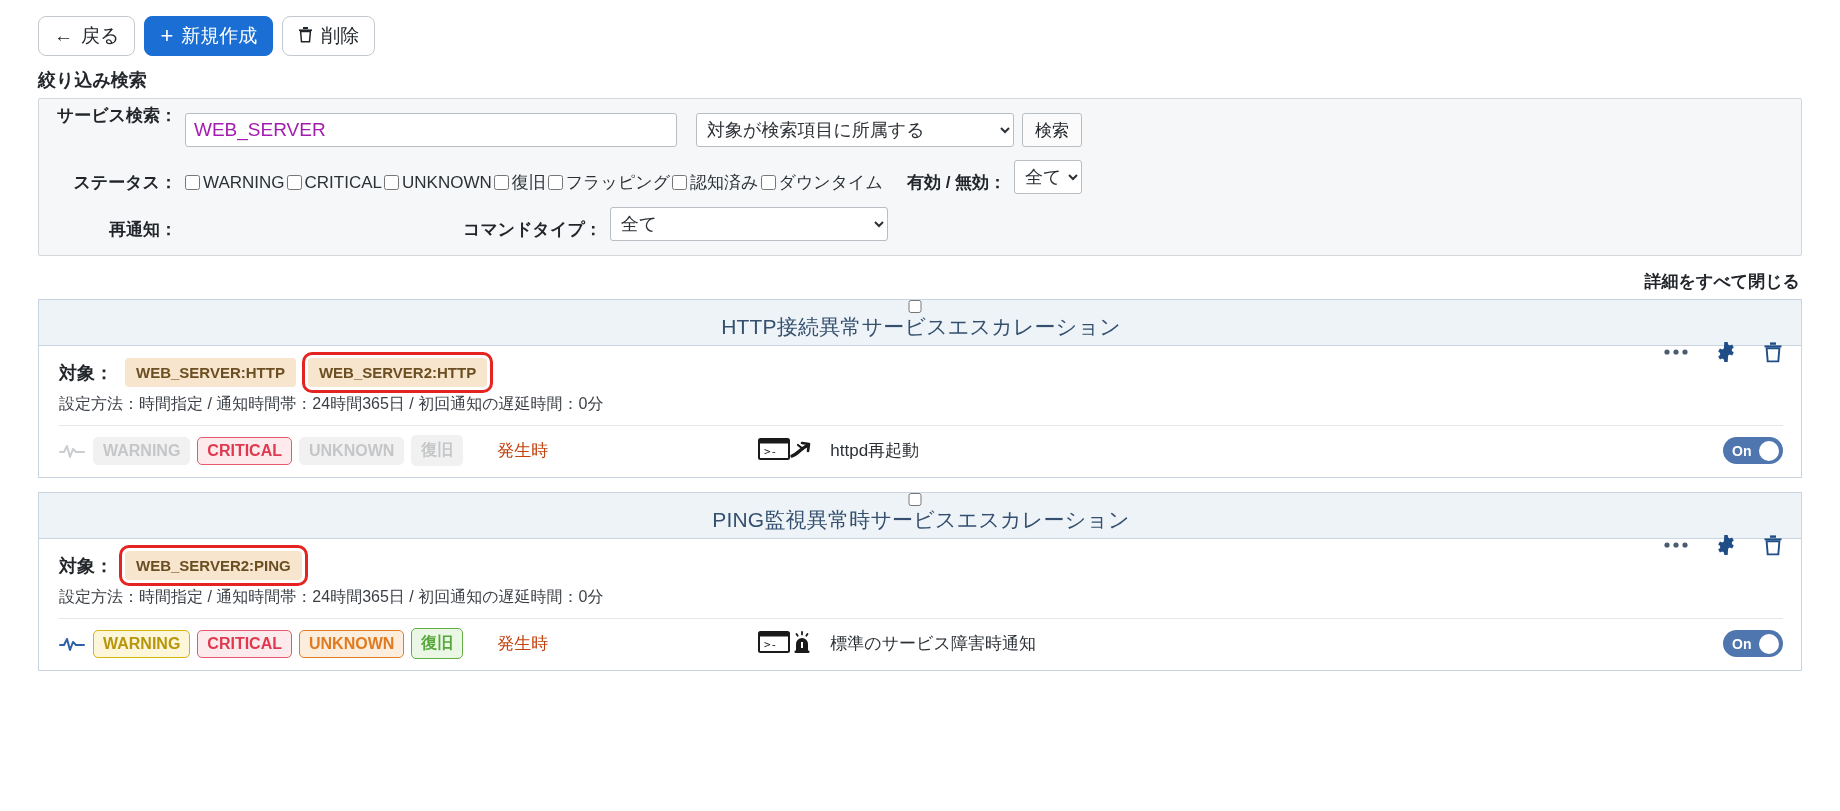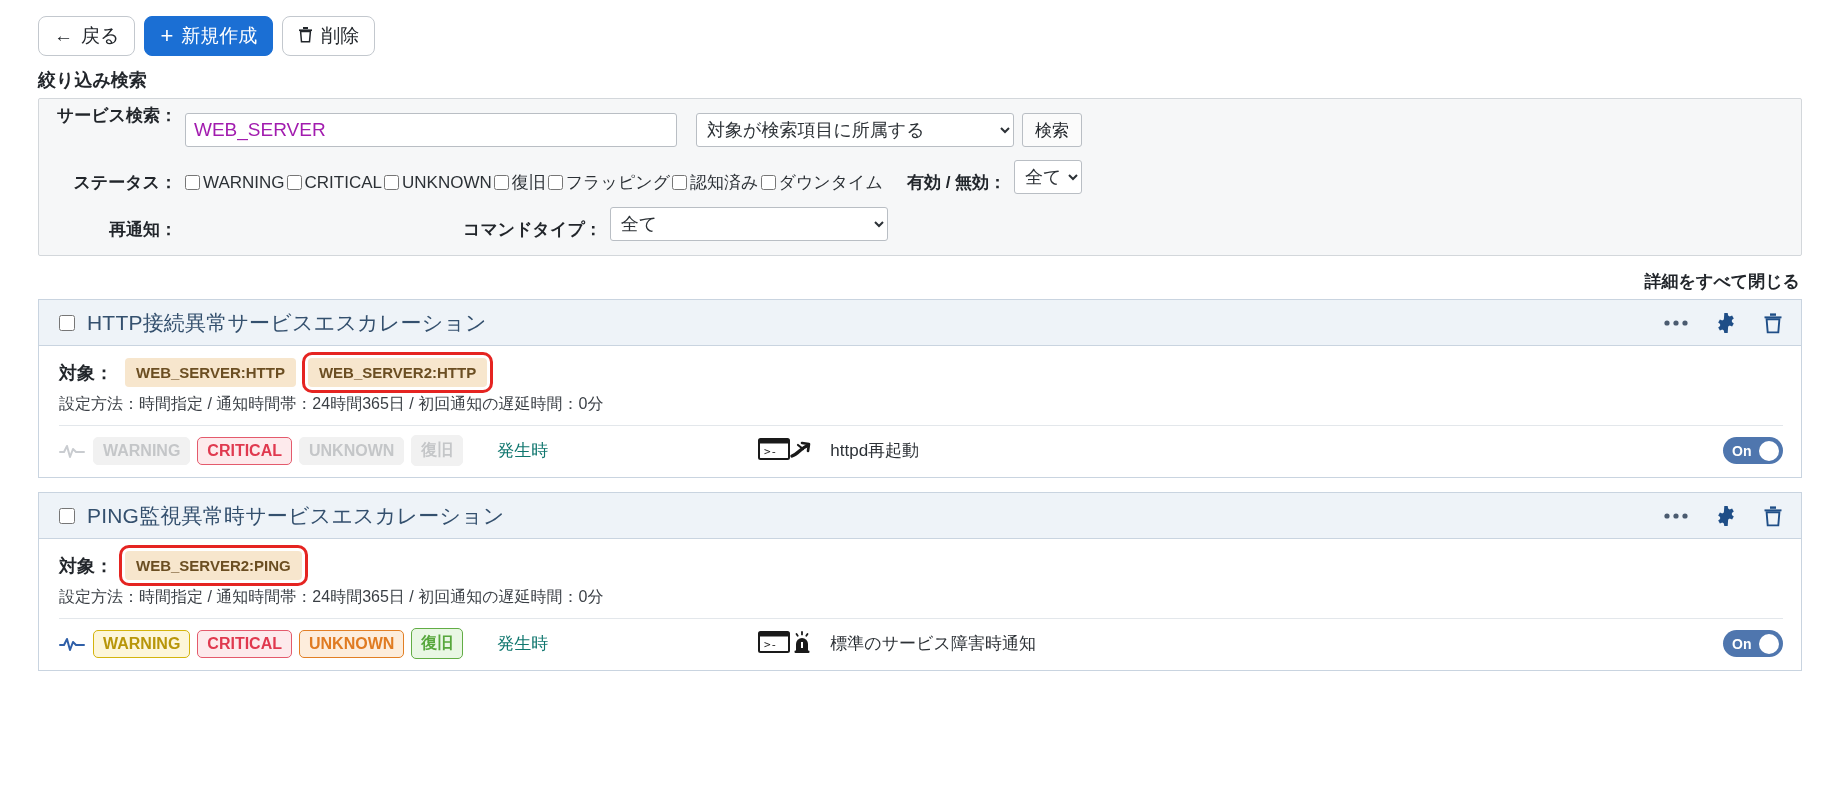--- a/index.html
+++ b/index.html
@@ -110,21 +110,21 @@
   
   .card {
     margin: 0 38px 14px 38px;
     border: 1px solid #c9d4e0;
     background: #ffffff;
   }
   .card-head {
     display: flex; align-items: center;
     background: #eef3f8;
     border-bottom: 1px solid #c9d4e0;
-    height: 46px; padding: 0 18px 0 20px;
+    height: 46px; padding: 0 18px 0 20px; flex-direction: column;
   }
   .card-head input[type=checkbox] { width: 16px; height: 16px; margin: 0 12px 0 0; cursor: pointer; }
   .card-title {
     font-size: 21px; color: #34506e; letter-spacing: .2px;
   }
   .head-actions { margin-left: auto; display: flex; align-items: center; gap: 26px; }
   .ico-btn { cursor: pointer; line-height: 1; display: inline-flex; }
 
   .card-body { padding: 12px 18px 0 20px; background: #ffffff; }
   .target-row { display: flex; align-items: center; gap: 12px; }
@@ -151,21 +151,21 @@
     padding: 4px 9px; border-radius: 5px;
     border: 1px solid transparent; white-space: nowrap;
   }
   .b-off { background: #f1f1f1; color: #c4c6c8; border-color: #f1f1f1; }
   .b-warning { background: #fdf6d9; color: #b8960a; border-color: #d4b40d; }
   .b-critical { background: #fdeaec; color: #e0394f; border-color: #e45a6c; }
   .b-critical-solo { background: #fdeaec; color: #e0394f; border-color: #e45a6c; }
   .b-unknown { background: #fdeddc; color: #e07b22; border-color: #e27f25; }
   .b-recover { background: #e9f7e4; color: #57a73c; border-color: #62ad45; }
 
-  .when { font-size: 17px; color: #0f766e; margin-left: 34px; }
+  .when { font-size: 17px; color: #c2410c; margin-left: 34px; }
   .cmd-block { display: flex; align-items: center; gap: 10px; margin-left: 210px; }
   .cmd-text { font-size: 17px; color: #2c3136; }
   .toggle {
     margin-left: auto;
     width: 60px; height: 27px; border-radius: 14px;
     background: #4f76ae; display: flex; align-items: center;
     justify-content: flex-start; padding: 0 4px; cursor: pointer; position: relative;
   }
   .toggle .t-label {
     color: #ffffff; font-size: 14px; font-weight: bold; margin-left: 5px;

